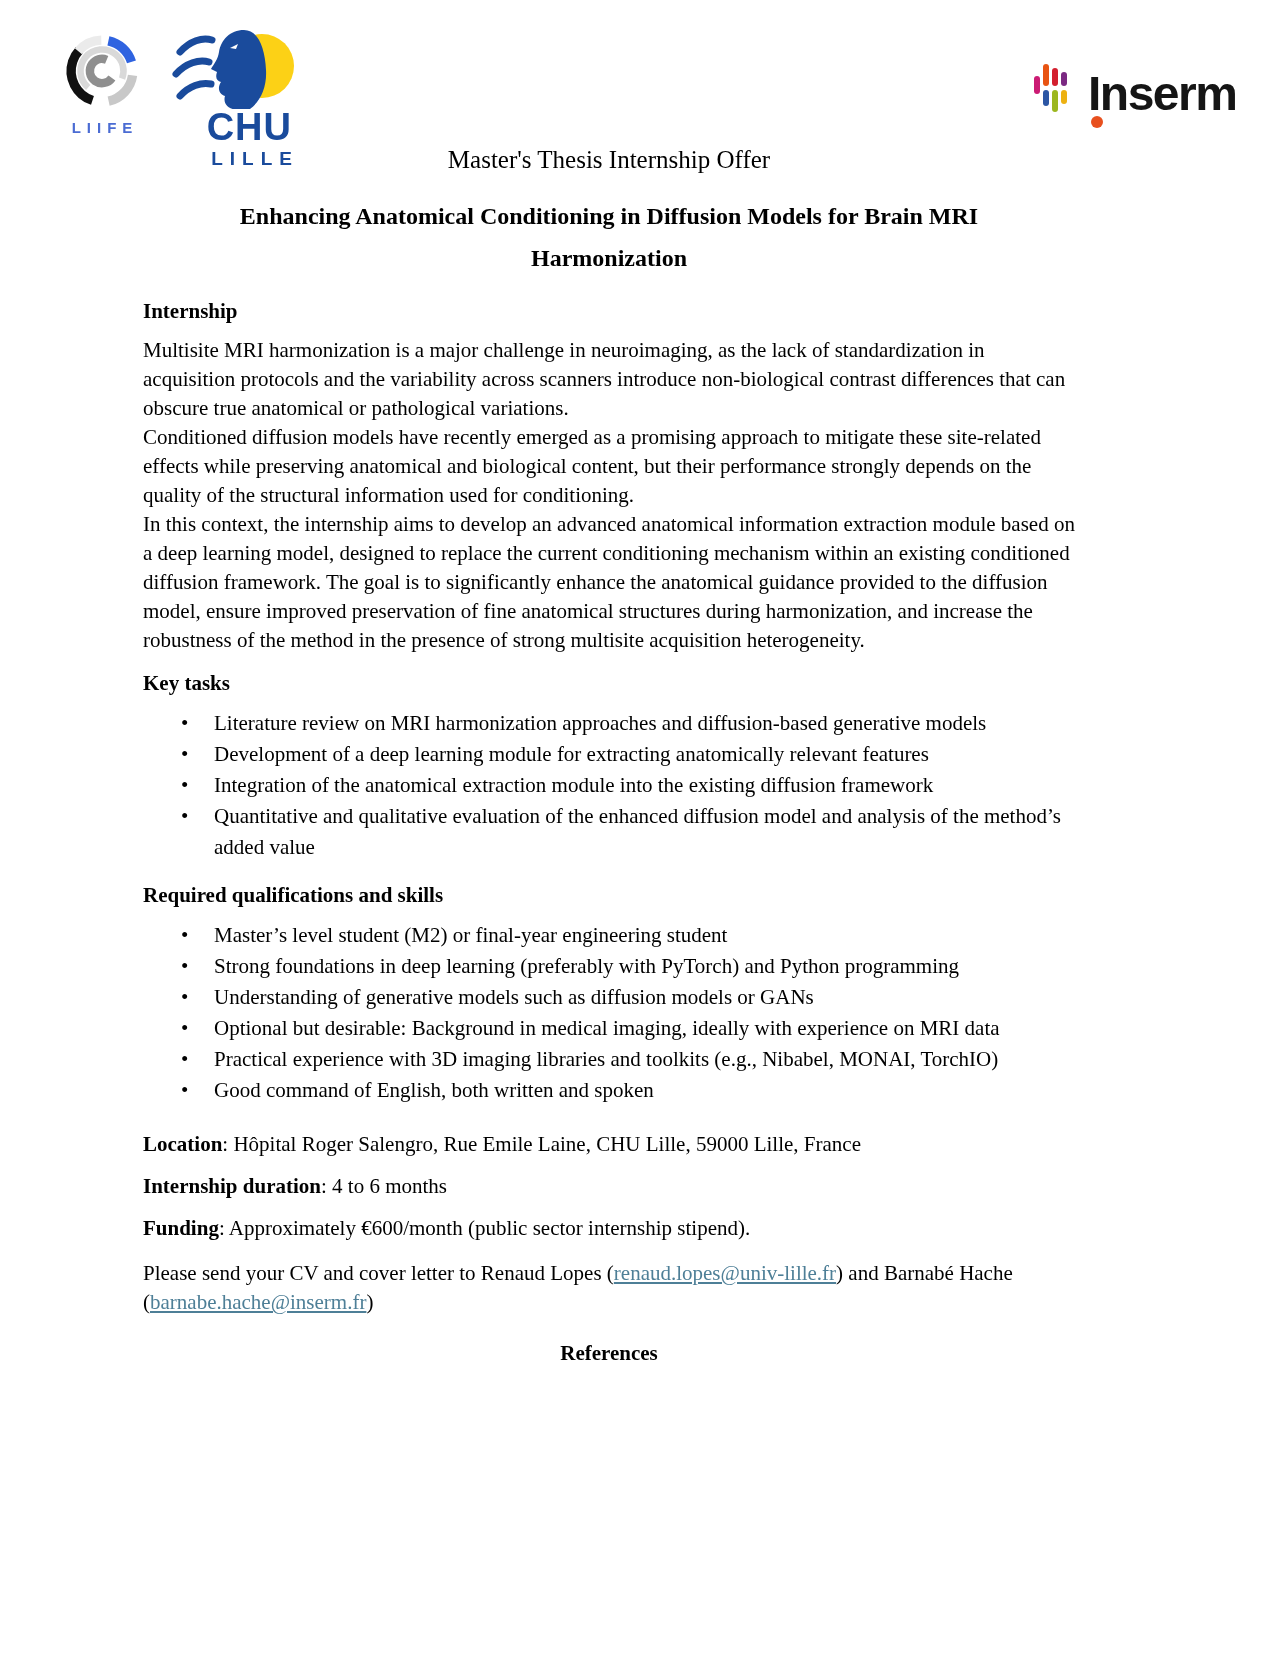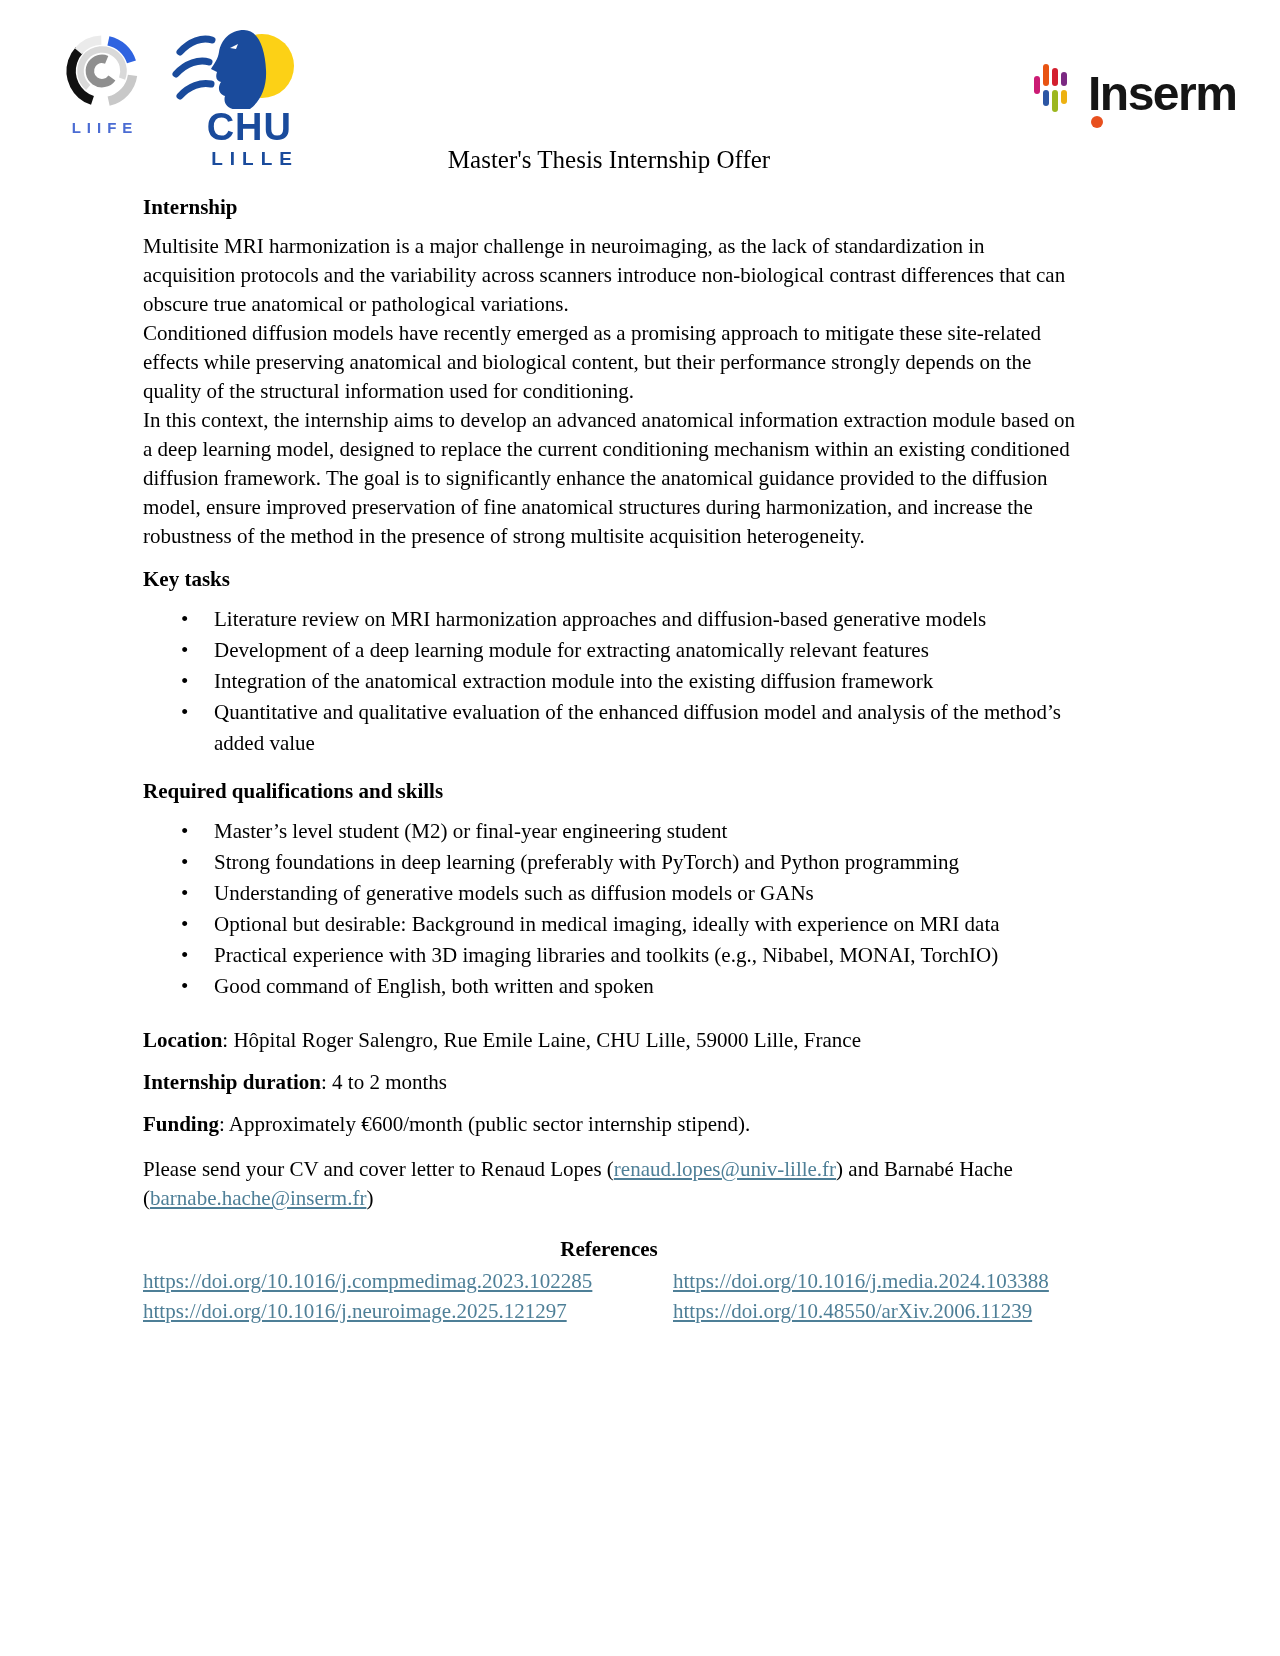--- a/index.html
+++ b/index.html
@@ -118,20 +118,24 @@
     <div class="inserm-text">
       <span class="inserm-word">Inserm</span>
       <span class="inserm-dot"></span>
     </div>
   </div>
 
   <div class="content">
 
     <div class="doc-title">Master's Thesis Internship Offer</div>
 
+    <div class="main-title">
+      <div>Enhancing Anatomical Conditioning in Diffusion Models for Brain MRI</div>
+      <div>Harmonization</div>
+    </div>
 
     <div class="h h-internship">Internship</div>
 
     <div class="para">
       <div>Multisite MRI harmonization is a major challenge in neuroimaging, as the lack of standardization in acquisition protocols and the variability across scanners introduce non-biological contrast differences that can obscure true anatomical or pathological variations.</div>
       <div>Conditioned diffusion models have recently emerged as a promising approach to mitigate these site-related effects while preserving anatomical and biological content, but their performance strongly depends on the quality of the structural information used for conditioning.</div>
       <div>In this context, the internship aims to develop an advanced anatomical information extraction module based on a deep learning model, designed to replace the current conditioning mechanism within an existing conditioned diffusion framework. The goal is to significantly enhance the anatomical guidance provided to the diffusion model, ensure improved preservation of fine anatomical structures during harmonization, and increase the robustness of the method in the presence of strong multisite acquisition heterogeneity.</div>
     </div>
 
     <div class="h h-tasks">Key tasks</div>
@@ -182,39 +186,29 @@
         <span class="bullet">•</span>
         <span class="li-text">Good command of English, both written and spoken</span>
       </div>
     </div>
 
     <div class="detail detail-first">
       <span class="lbl">Location</span><span>:  Hôpital Roger Salengro, Rue Emile Laine, CHU Lille, 59000 Lille, France</span>
     </div>
 
     <div class="detail">
-      <span class="lbl">Internship duration</span><span>: 4 to 2 months</span>
+      <span class="lbl">Internship duration</span><span>: 4 to 6 months</span>
     </div>
 
     <div class="detail">
       <span class="lbl">Funding</span><span>: Approximately €600/month (public sector internship stipend).</span>
     </div>
 
     <div class="contact">
       <span>Please send your CV and cover letter to Renaud Lopes (</span><a class="lnk">renaud.lopes@univ-lille.fr</a><span>) and Barnabé Hache </span><br>
       <span>(</span><a class="lnk">barnabe.hache@inserm.fr</a><span>)</span>
     </div>
 
     <div class="h h-refs">References</div>
 
-    <div class="refs">
-      <div class="ref-row">
-        <a class="lnk">https://doi.org/10.1016/j.compmedimag.2023.102285</a>
-        <a class="lnk">https://doi.org/10.1016/j.media.2024.103388</a>
-      </div>
-      <div class="ref-row">
-        <a class="lnk">https://doi.org/10.1016/j.neuroimage.2025.121297</a>
-        <a class="lnk">https://doi.org/10.48550/arXiv.2006.11239</a>
-      </div>
-    </div>
 
   </div>
 </div>
 
 </body></html>

